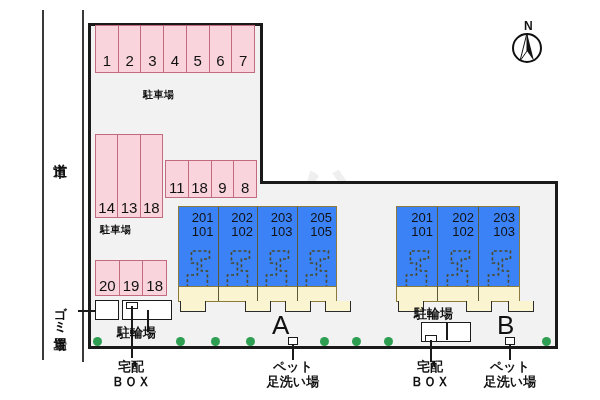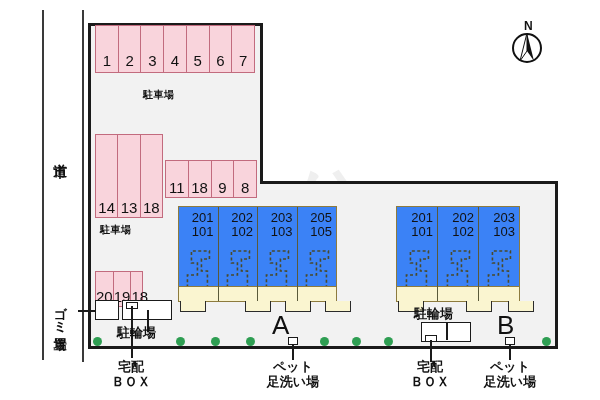--- a/index.html
+++ b/index.html
@@ -256,21 +256,21 @@
     <div class="stall">
         <span>9</span>
       </div>
     <div class="stall">
         <span>8</span>
       </div>
   </div>
 
   <div class="lab lab-jp" style="left:100px; top:224px;">駐車場</div>
 
-  <div class="abs stall-group" style="left:95px; top:271px; width:48px; height:36px;text-align:right;">
+  <div class="abs stall-group" style="left:95px; top:260px; width:72px; height:36px;text-align:right;">
     <div class="stall">
         <span>20</span>
       </div>
     <div class="stall">
         <span>19</span>
       </div>
     <div class="stall">
         <span>18</span>
       </div>
   </div>

